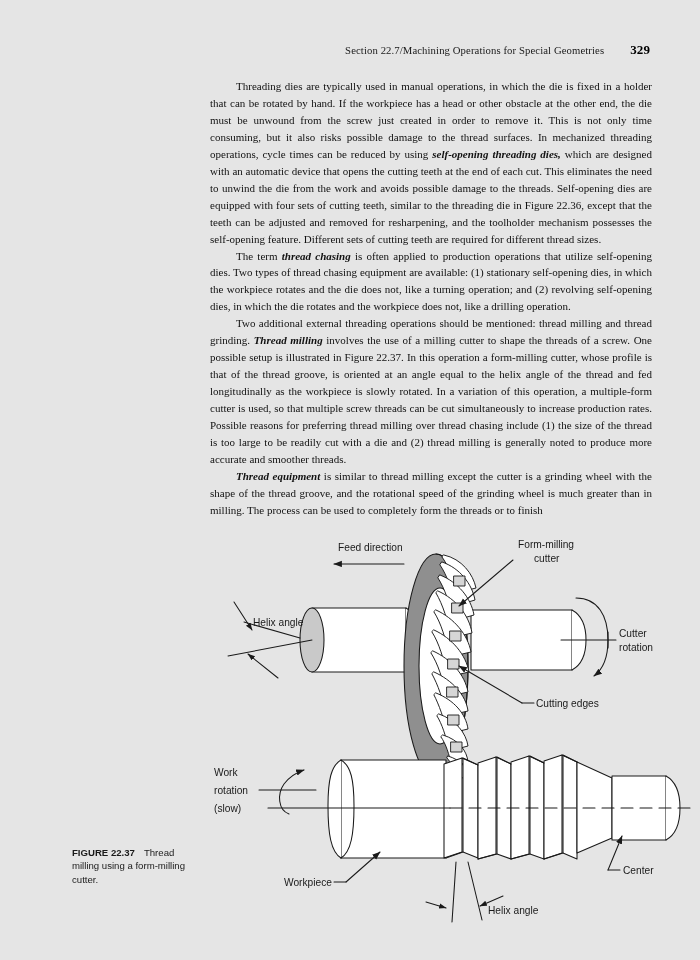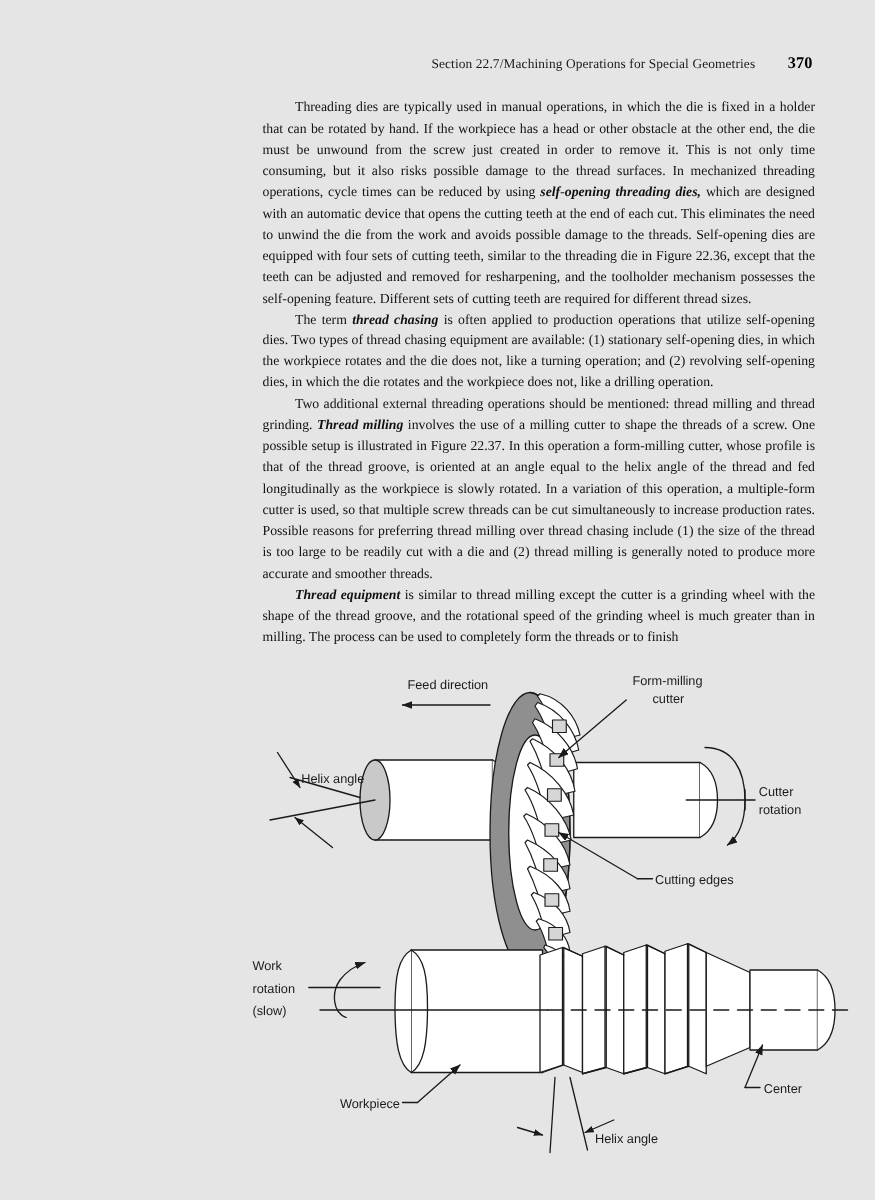--- a/index.html
+++ b/index.html
@@ -64,21 +64,21 @@
     color: #111;
   }
   .bi {
     font-weight: bold;
     font-style: italic;
   }
 
   
   .figure {
     position: absolute;
-    left: 4px;
+    left: 16px;
     top: 518px;
     width: 568px;
     height: 420px;
   }
   .figure svg {
     display: block;
   }
 
   .caption {
     position: absolute;
@@ -98,21 +98,21 @@
     width: 9px;
   }
 </style>
 </head>
 <body>
 
 <div class="page">
 
   <div class="runhead">
     <span class="runhead-title">Section 22.7/Machining Operations for Special Geometries</span>
-    <span class="runhead-page">370</span>
+    <span class="runhead-page">329</span>
   </div>
 
   <div class="body-col">
     <p class="para">Threading dies are typically used in manual operations, in which the die is fixed in a holder that can be rotated by hand. If the workpiece has a head or other obstacle at the other end, the die must be unwound from the screw just created in order to remove it. This is not only time consuming, but it also risks possible damage to the thread surfaces. In mechanized threading operations, cycle times can be reduced by using <span class="bi">self-opening threading dies,</span> which are designed with an automatic device that opens the cutting teeth at the end of each cut. This eliminates the need to unwind the die from the work and avoids possible damage to the threads. Self-opening dies are equipped with four sets of cutting teeth, similar to the threading die in Figure 22.36, except that the teeth can be adjusted and removed for resharpening, and the toolholder mechanism possesses the self-opening feature. Different sets of cutting teeth are required for different thread sizes.</p>
     <p class="para">The term <span class="bi">thread chasing</span> is often applied to production operations that utilize self-opening dies. Two types of thread chasing equipment are available: (1) stationary self-opening dies, in which the workpiece rotates and the die does not, like a turning operation; and (2) revolving self-opening dies, in which the die rotates and the workpiece does not, like a drilling operation.</p>
     <p class="para">Two additional external threading operations should be mentioned: thread milling and thread grinding. <span class="bi">Thread milling</span> involves the use of a milling cutter to shape the threads of a screw. One possible setup is illustrated in Figure 22.37. In this operation a form-milling cutter, whose profile is that of the thread groove, is oriented at an angle equal to the helix angle of the thread and fed longitudinally as the workpiece is slowly rotated. In a variation of this operation, a multiple-form cutter is used, so that multiple screw threads can be cut simultaneously to increase production rates. Possible reasons for preferring thread milling over thread chasing include (1) the size of the thread is too large to be readily cut with a die and (2) thread milling is generally noted to produce more accurate and smoother threads.</p>
     <p class="para"><span class="bi">Thread equipment</span> is similar to thread milling except the cutter is a grinding wheel with the shape of the thread groove, and the rotational speed of the grinding wheel is much greater than in milling. The process can be used to completely form the threads or to finish</p>
   </div>
 
   <div class="figure">
@@ -264,14 +264,17 @@
         <text x="198" y="258">Work</text>
         <text x="198" y="276">rotation</text>
         <text x="198" y="294">(slow)</text>
         <text x="268" y="368">Workpiece</text>
         <text x="607" y="356">Center</text>
         <text x="472" y="396">Helix angle</text>
       </g>
     </svg>
   </div>
 
+  <div class="caption">
+    <b>FIGURE 22.37</b><span class="gap"></span><span>Thread milling using a form-milling cutter.</span>
+  </div>
 
 </div>
 
 </body></html>

